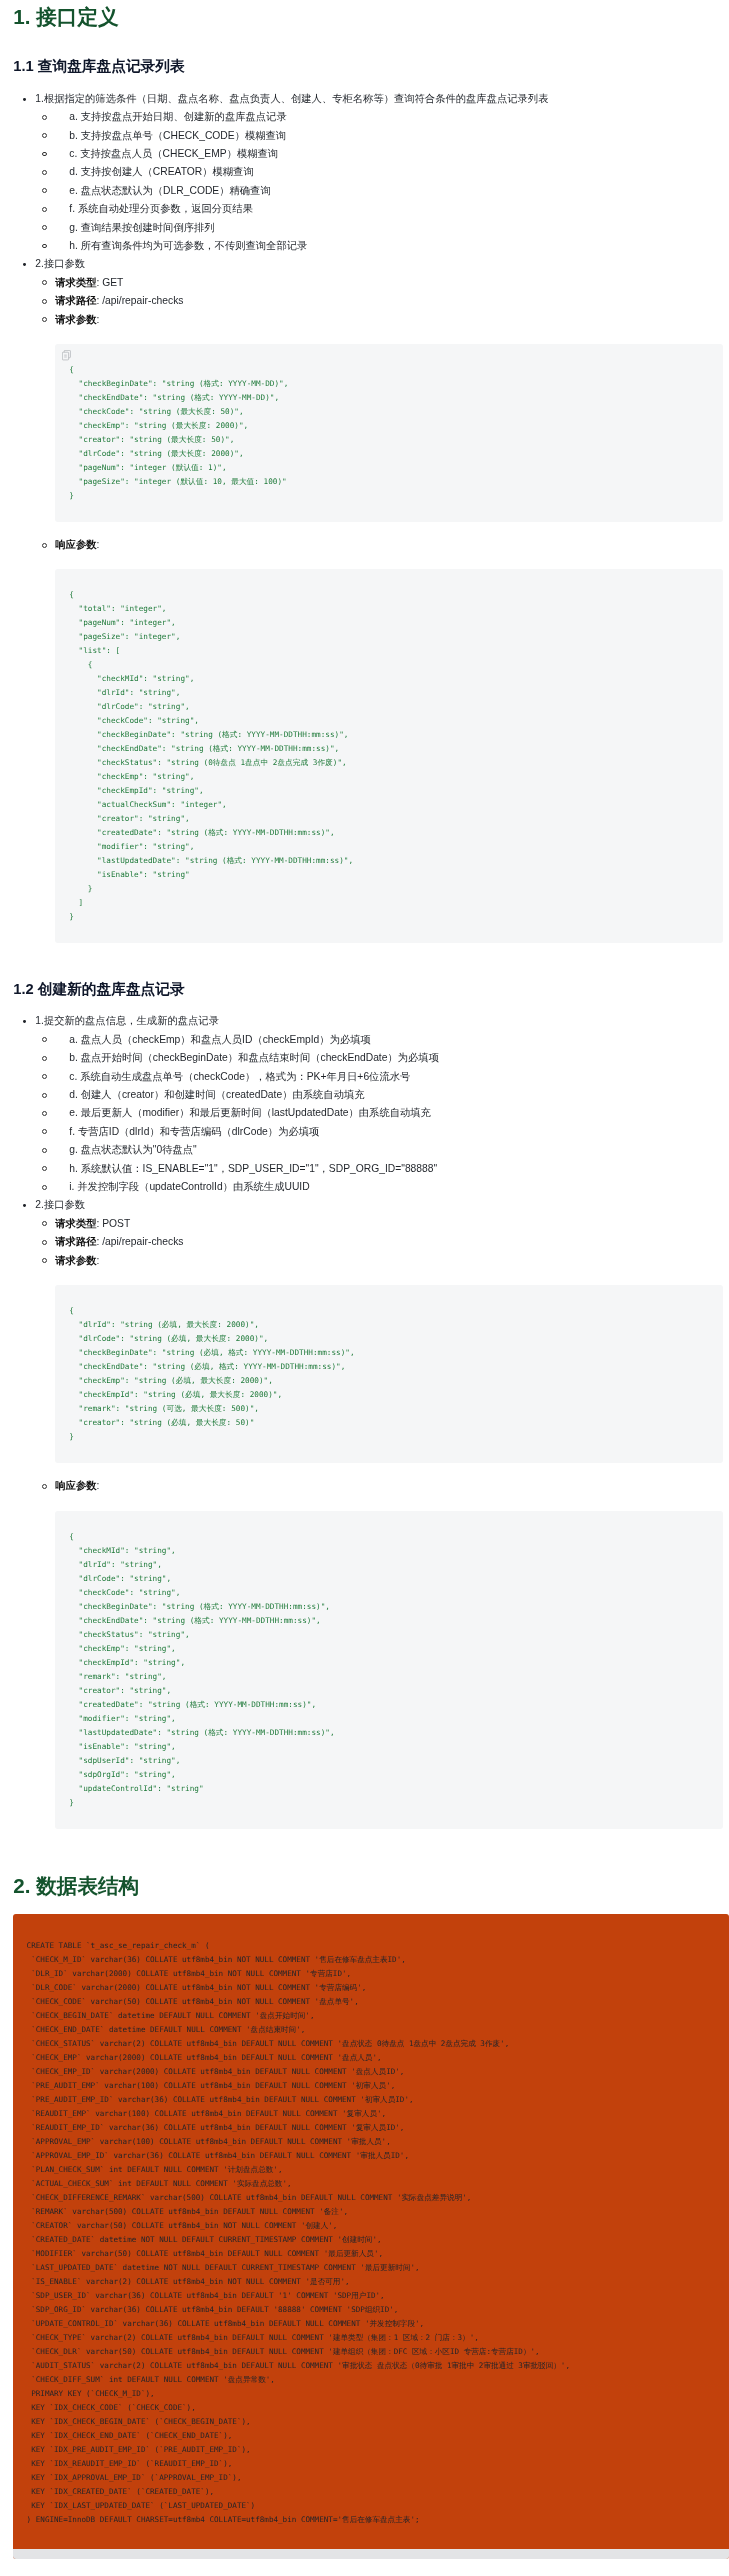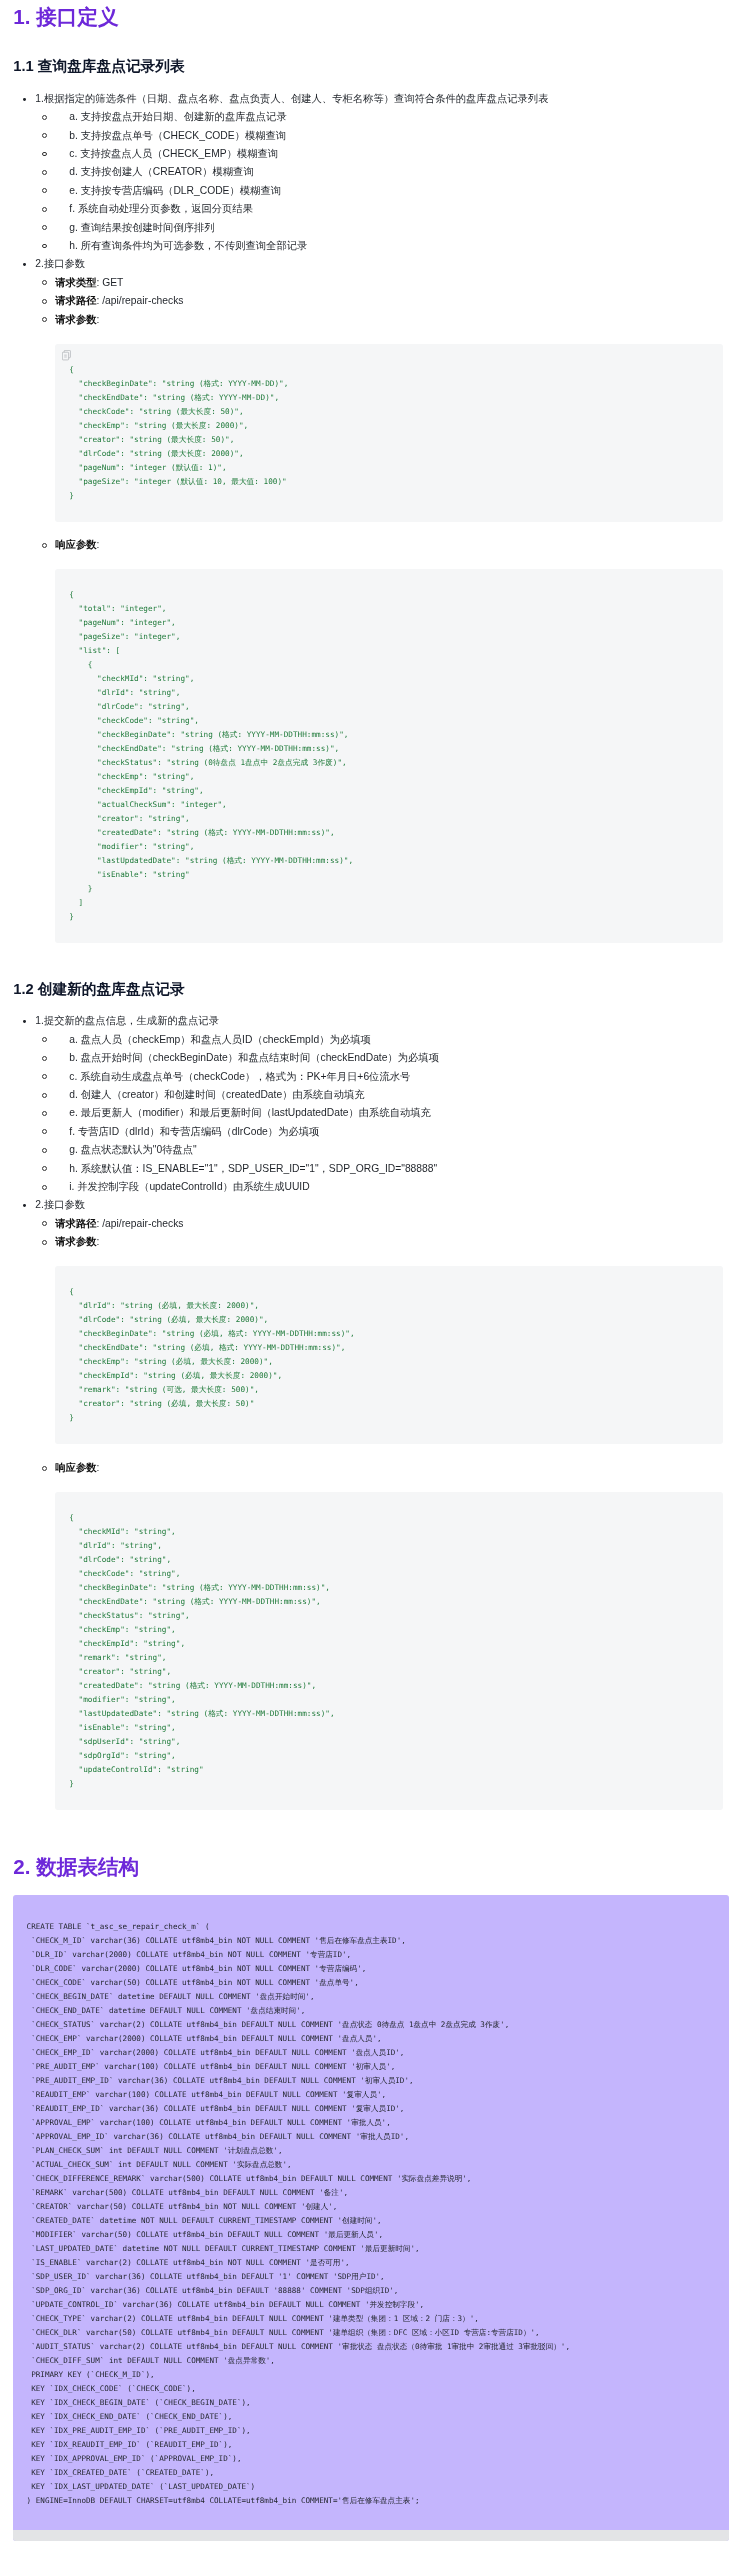--- a/index.html
+++ b/index.html
@@ -10,21 +10,21 @@
     color: #1f2329;
     padding: 0 0 0 13.3px;
     overflow-x: hidden;
   }
   h1 {
     font-size: 20.6px;
     font-weight: bold;
     margin: 0;
     padding: 4.4px 0 0 0;
     line-height: 25px;
-    color: #6d28d9;
+    color: #14532d;
   }
   h1.second { padding-top: 29.4px; }
   h2 {
     font-size: 14.7px;
     font-weight: bold;
     margin: 0;
     line-height: 19px;
     color: #0f172a;
   }
   h2.first { padding-top: 28px; }
@@ -89,21 +89,21 @@
   }
   .code-block .copy {
     position: absolute;
     left: 7.4px;
     top: 6.6px;
     width: 8.8px; height: 10.3px;
     cursor: pointer;
   }
   .li-code { margin-left: -0.7px; }
   .sql-block {
-    background: #c4b5fd;
+    background: #c2410c;
     border-radius: 2.9px;
     margin: 16px 0 0 0;
     width: 716px;
     padding: 25px 0 0 13.3px;
     position: relative;
     overflow: hidden;
   }
   .sql-block pre {
     margin: 0;
     font-family: "DejaVu Sans Mono", "Liberation Mono", monospace;
@@ -127,21 +127,21 @@
 
 <h2 class="first">1.1 查询盘库盘点记录列表</h2>
 <ul class="l1">
   <li>
     <span class="bullet-text">1.根据指定的筛选条件（日期、盘点名称、盘点负责人、创建人、专柜名称等）查询符合条件的盘库盘点记录列表</span>
     <ul class="l2 sub">
       <li>a. 支持按盘点开始日期、创建新的盘库盘点记录</li>
       <li>b. 支持按盘点单号（CHECK_CODE）模糊查询</li>
       <li>c. 支持按盘点人员（CHECK_EMP）模糊查询</li>
       <li>d. 支持按创建人（CREATOR）模糊查询</li>
-      <li>e. 支持按专营店编码（DLR_CODE）模糊查询</li>
+      <li>e. 盘点状态默认为（DLR_CODE）精确查询</li>
       <li>f. 系统自动处理分页参数，返回分页结果</li>
       <li>g. 查询结果按创建时间倒序排列</li>
       <li>h. 所有查询条件均为可选参数，不传则查询全部记录</li>
     </ul>
   </li>
   <li>
     <span class="bullet-text">2.接口参数</span>
     <ul class="l2 params">
       <li><span class="bold">请求类型</span><span>: GET</span></li>
       <li><span class="bold">请求路径</span><span>: /api/repair-checks</span></li>
@@ -209,20 +209,21 @@
       <li>e. 最后更新人（modifier）和最后更新时间（lastUpdatedDate）由系统自动填充</li>
       <li>f. 专营店ID（dlrId）和专营店编码（dlrCode）为必填项</li>
       <li>g. 盘点状态默认为"0待盘点"</li>
       <li>h. 系统默认值：IS_ENABLE="1"，SDP_USER_ID="1"，SDP_ORG_ID="88888"</li>
       <li>i. 并发控制字段（updateControlId）由系统生成UUID</li>
     </ul>
   </li>
   <li>
     <span class="bullet-text">2.接口参数</span>
     <ul class="l2 params">
+      <li><span class="bold">请求类型</span><span>: POST</span></li>
       <li><span class="bold">请求路径</span><span>: /api/repair-checks</span></li>
       <li><span class="bold">请求参数</span><span>:</span>
         <div class="code-block li-code">
           <pre>{
   "dlrId": "string (必填, 最大长度: 2000)",
   "dlrCode": "string (必填, 最大长度: 2000)",
   "checkBeginDate": "string (必填, 格式: YYYY-MM-DDTHH:mm:ss)",
   "checkEndDate": "string (必填, 格式: YYYY-MM-DDTHH:mm:ss)",
   "checkEmp": "string (必填, 最大长度: 2000)",
   "checkEmpId": "string (必填, 最大长度: 2000)",

